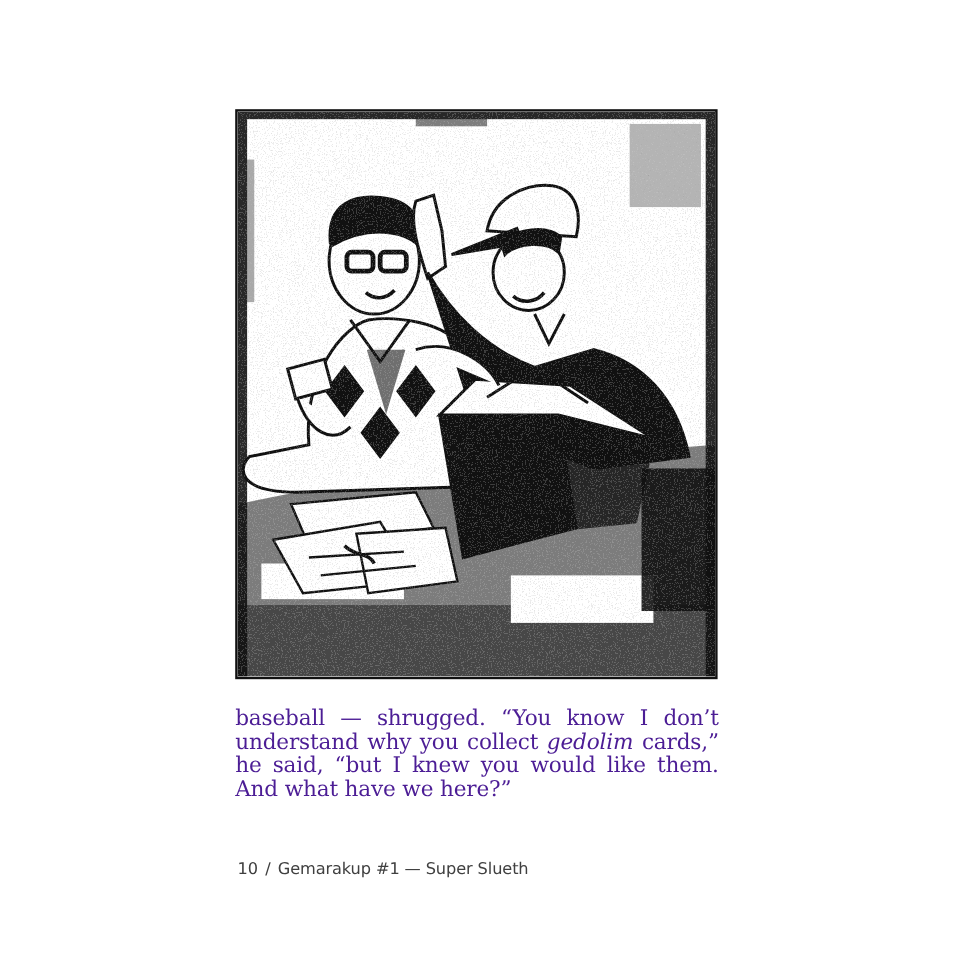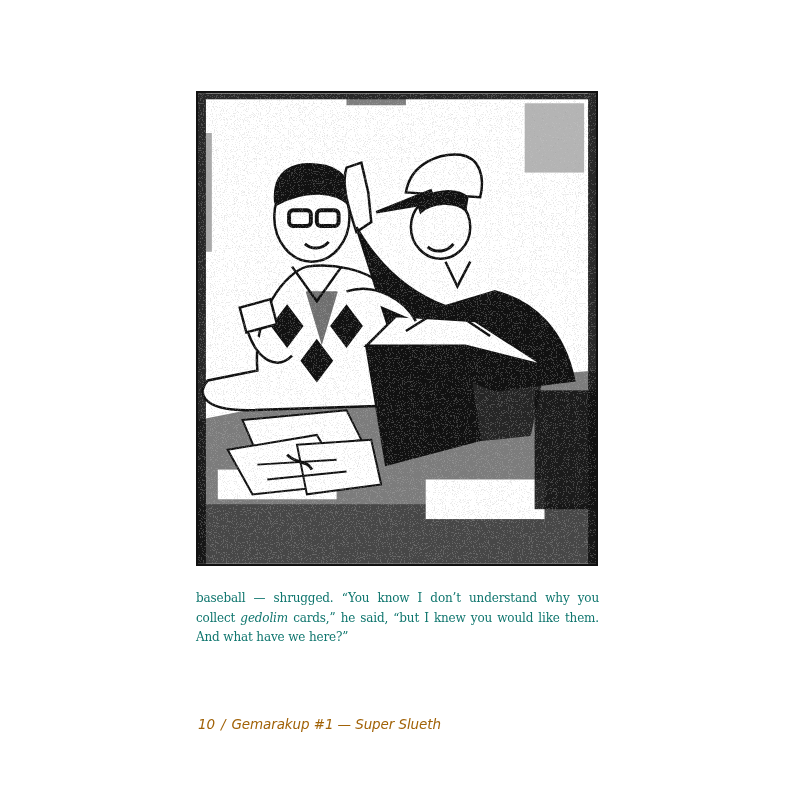--- a/index.html
+++ b/index.html
@@ -6,30 +6,30 @@
   body { width: 800px; height: 800px; position: relative; overflow: hidden; }
   .page { position: absolute; left: 0; top: 0; width: 800px; height: 800px; background: #ffffff; }
   .illustration {
     position: absolute; left: 196px; top: 91px; width: 402px; height: 475px;
     border: 2px solid #111; box-sizing: border-box; background: #fff; overflow: hidden;
   }
   .illustration svg { display: block; width: 100%; height: 100%; }
   .body-text {
     position: absolute; left: 196px; top: 589px; width: 403px;
     font-family: "DejaVu Serif", "Liberation Serif", serif;
-    font-size: 12px; line-height: 19.6px; color: #0f766e;
+    font-size: 18px; line-height: 19.6px; color: #4c1d95;
     text-align: justify; letter-spacing: -0.15px;
   }
   .body-text p { margin: 0; }
   .body-text p.indent { text-indent: 16px; }
   .body-text em { font-style: italic; }
   .footer {
     position: absolute; left: 198px; top: 716px;
     font-family: "DejaVu Sans", "Liberation Sans", sans-serif;
-    font-style: italic; font-size: 13.5px; color: #a16207; letter-spacing: -0.1px;
+    font-size: 13.5px; color: #404040; letter-spacing: -0.1px;
   }
   .footer .sep { margin: 0 6px; }
 </style>
 </head>
 <body>
 
 <div class="page">
 
   <div class="illustration">
     <svg viewBox="0 0 402 475" xmlns="http://www.w3.org/2000/svg">

